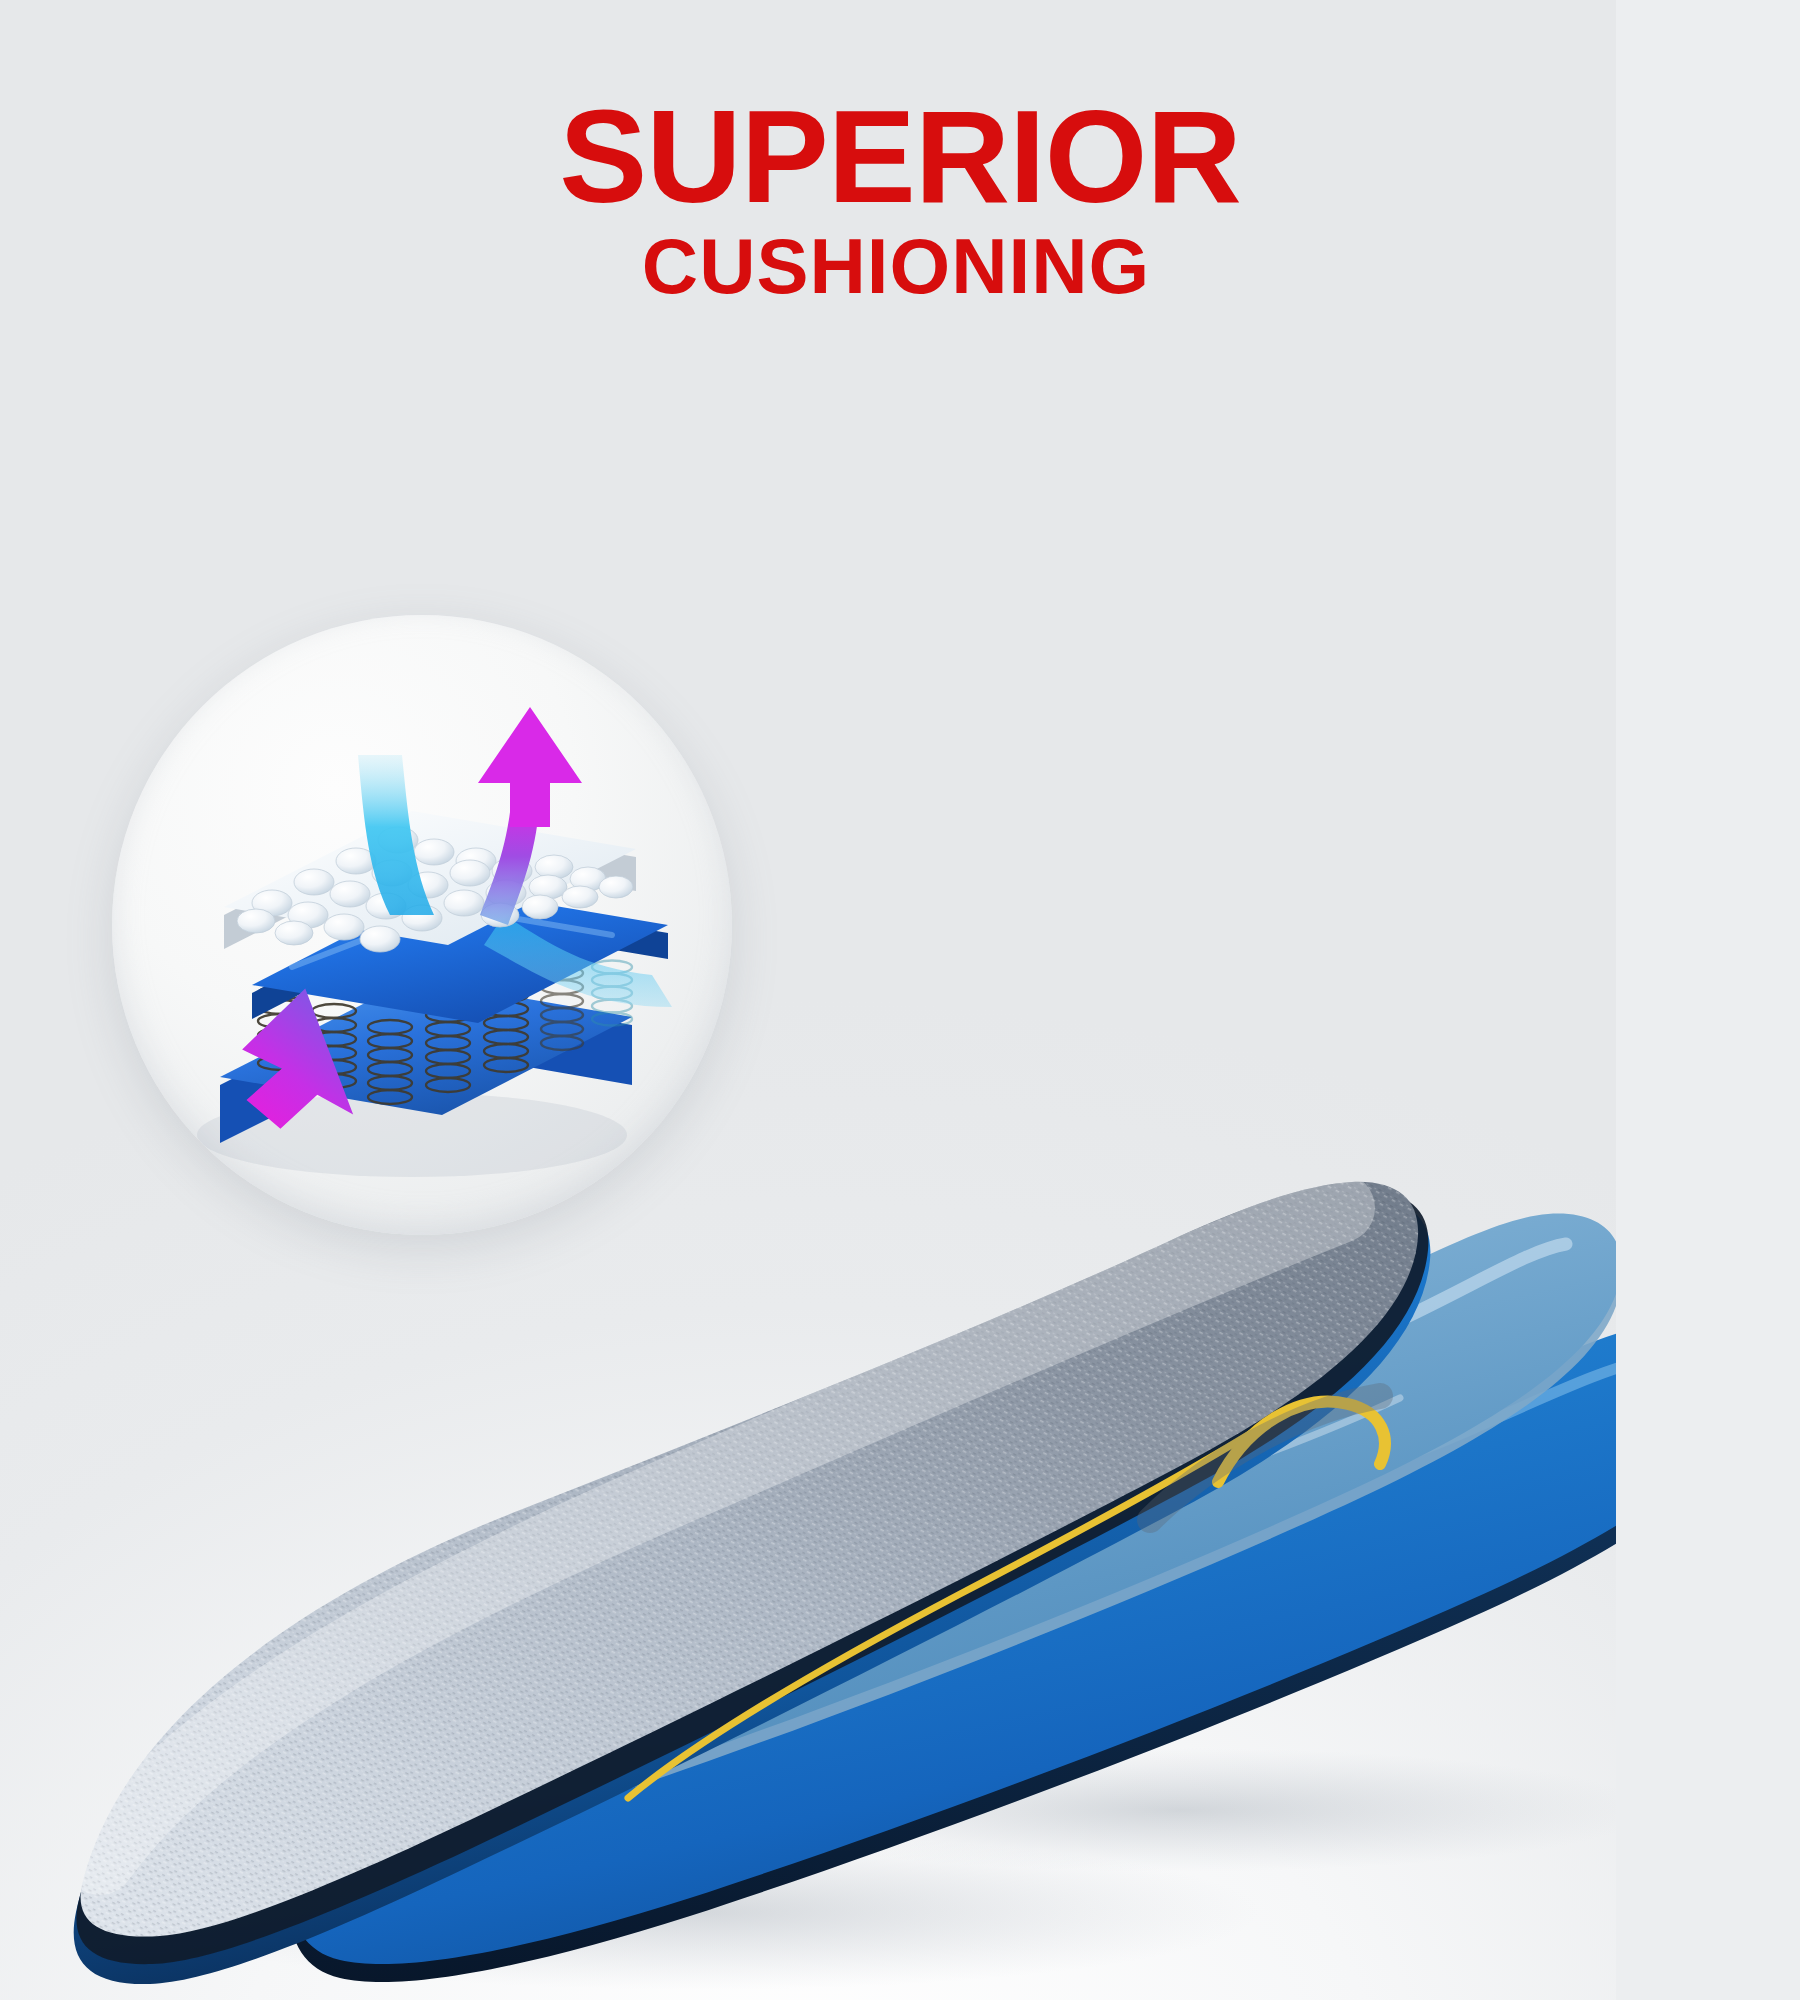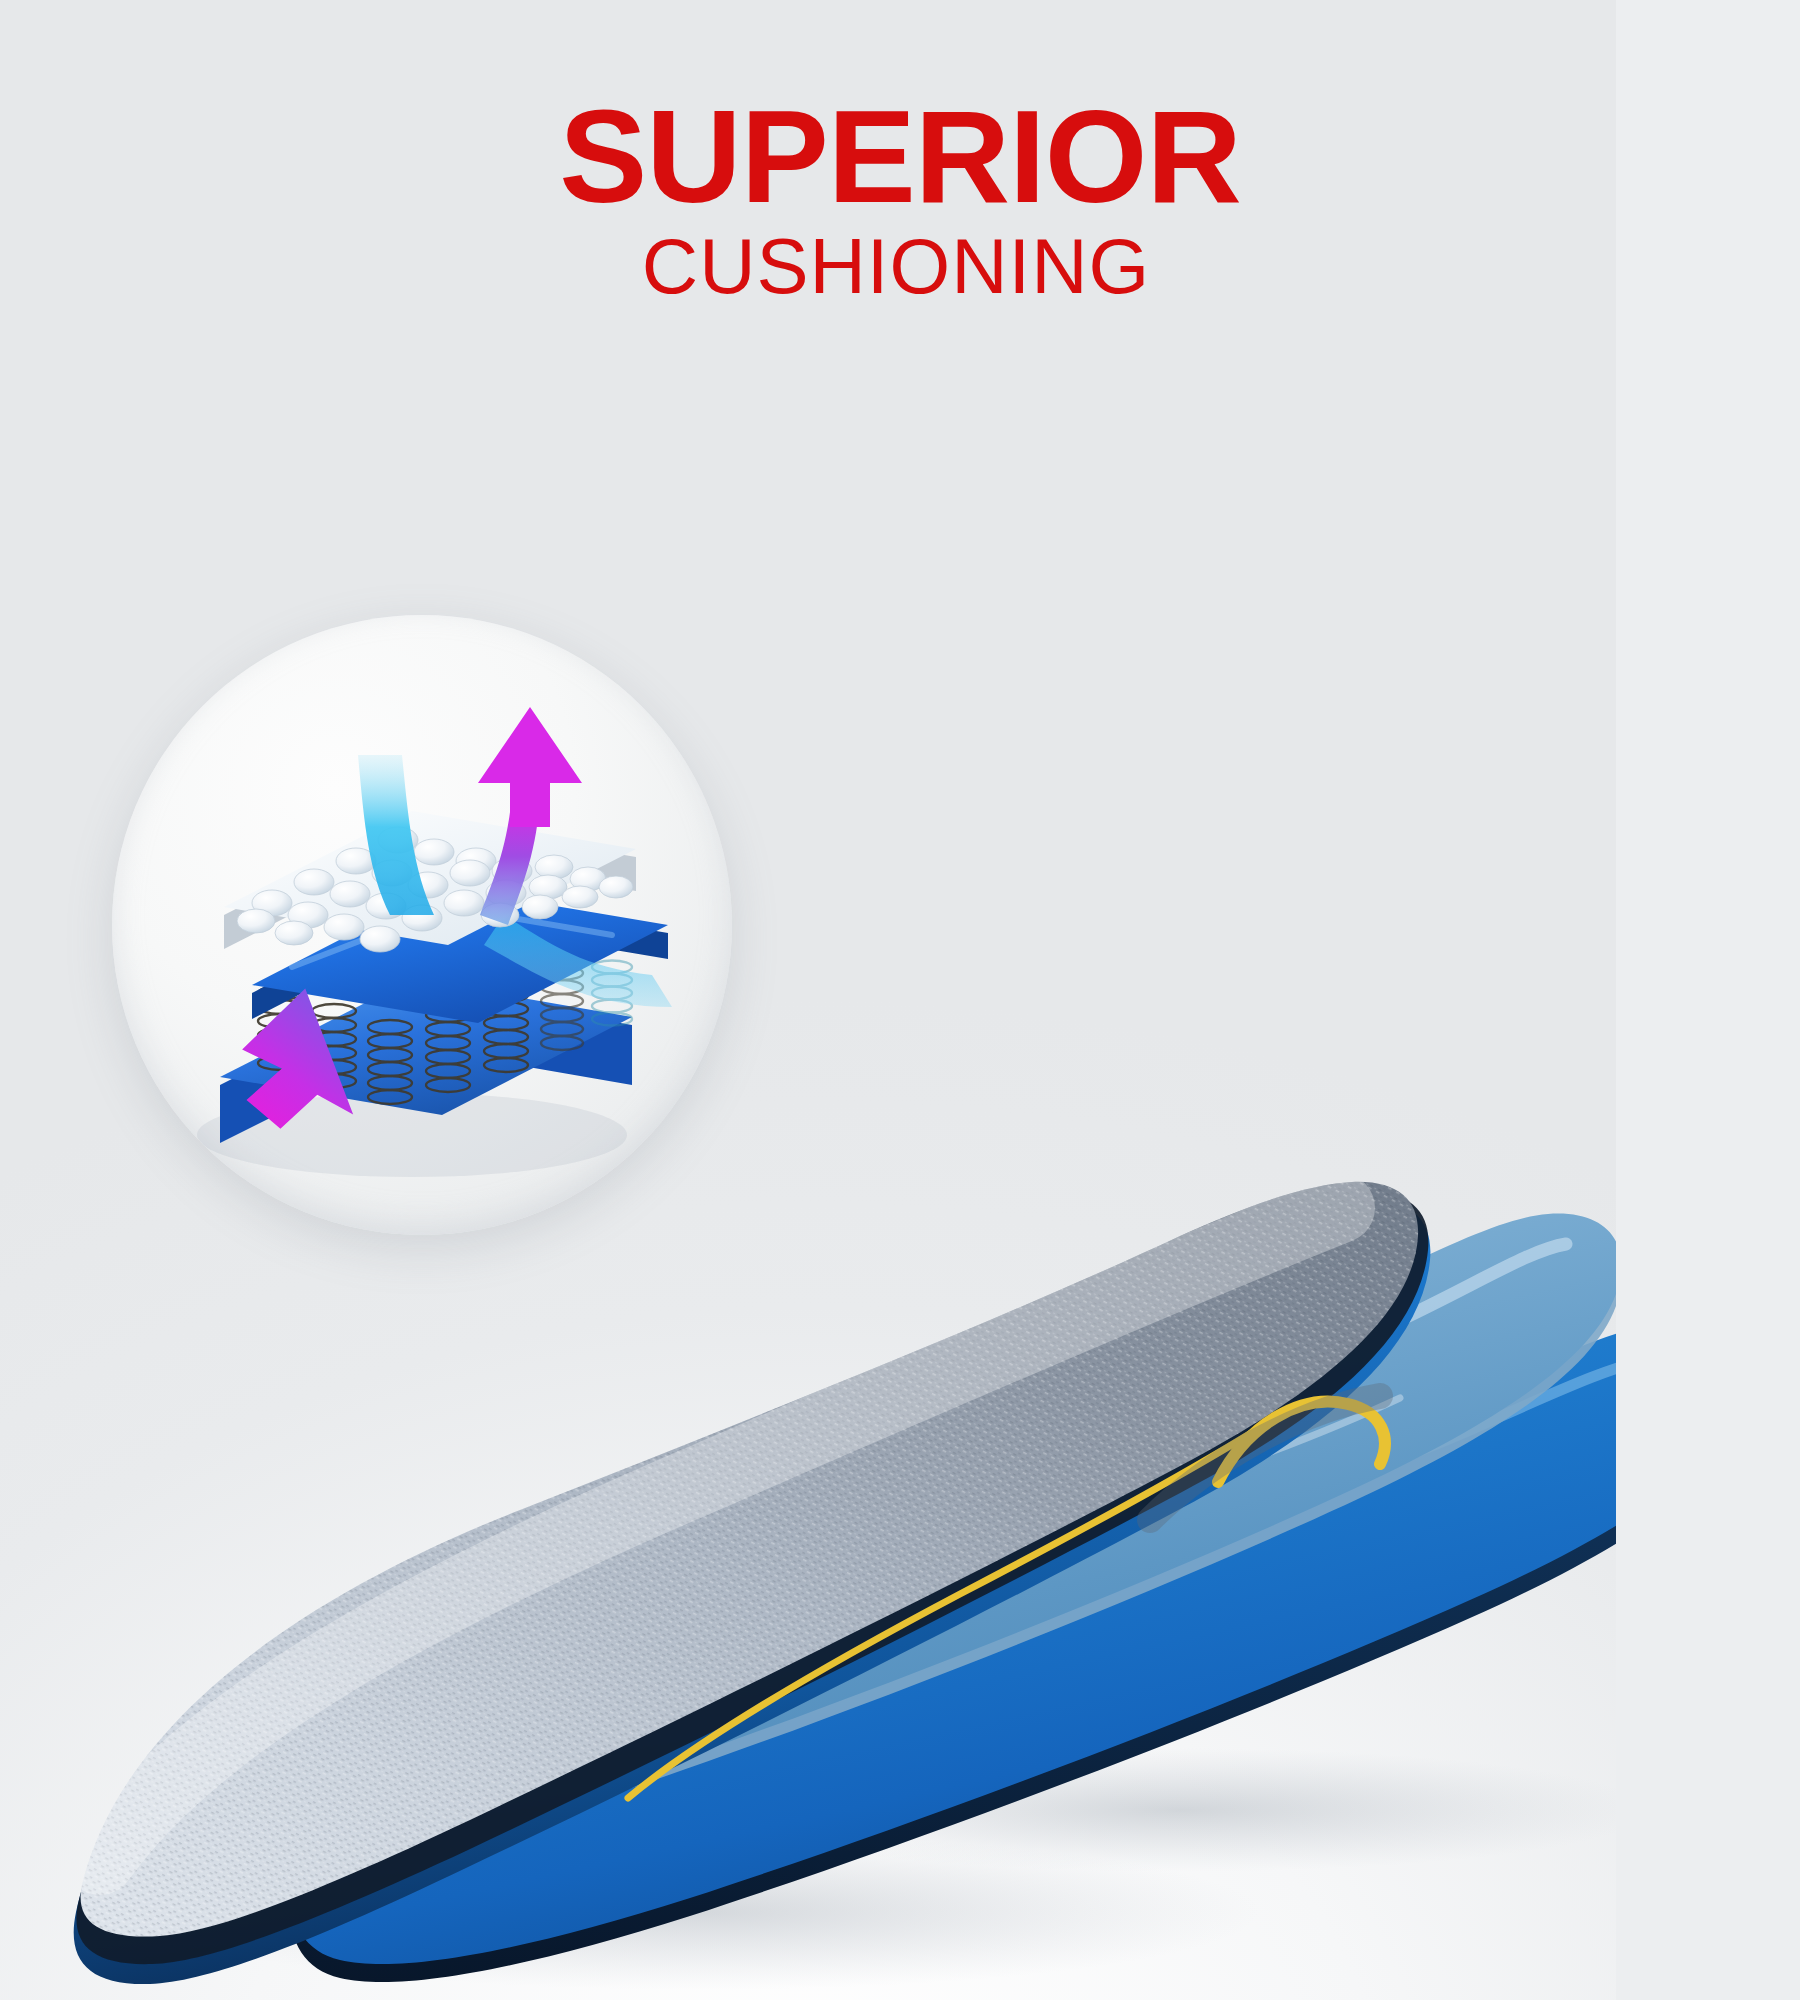--- a/index.html
+++ b/index.html
@@ -31,21 +31,21 @@
     font-size: 132px;
     font-weight: bold;
     line-height: 0.92;
     letter-spacing: -1px;
     color: #d70d0d;
     margin: 0;
     font-family: "Liberation Sans", sans-serif;
   }
   .title-sub {
     font-size: 78px;
-    font-weight: normal;
+    font-weight: bold;
     line-height: 1.0;
     letter-spacing: 1px;
     color: #d70d0d;
     margin: 10px 8px 0 0;
     font-family: "Liberation Sans", sans-serif;
   }
   .tagline {
     font-size: 59px;
     font-weight: normal;
     color: #59595b;

